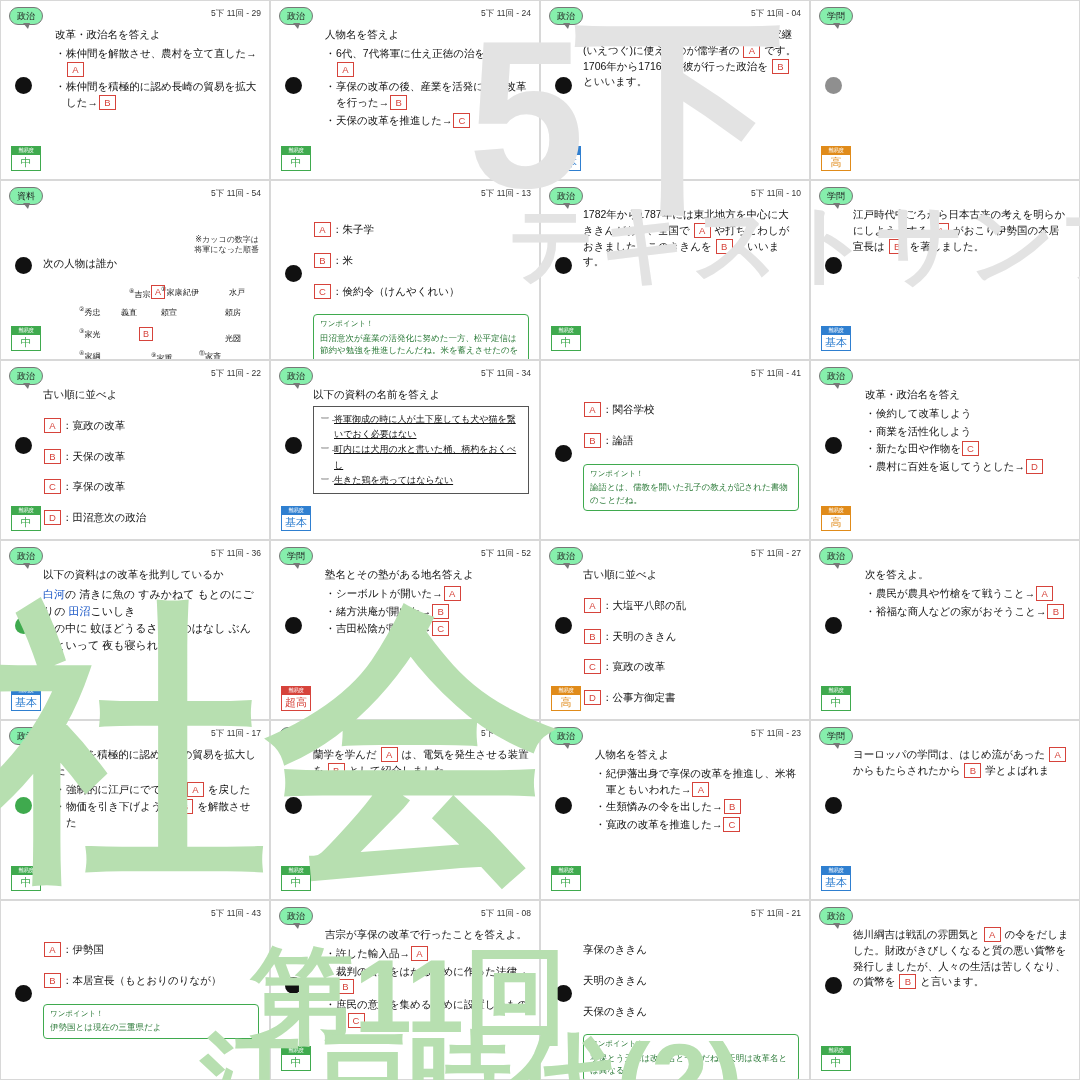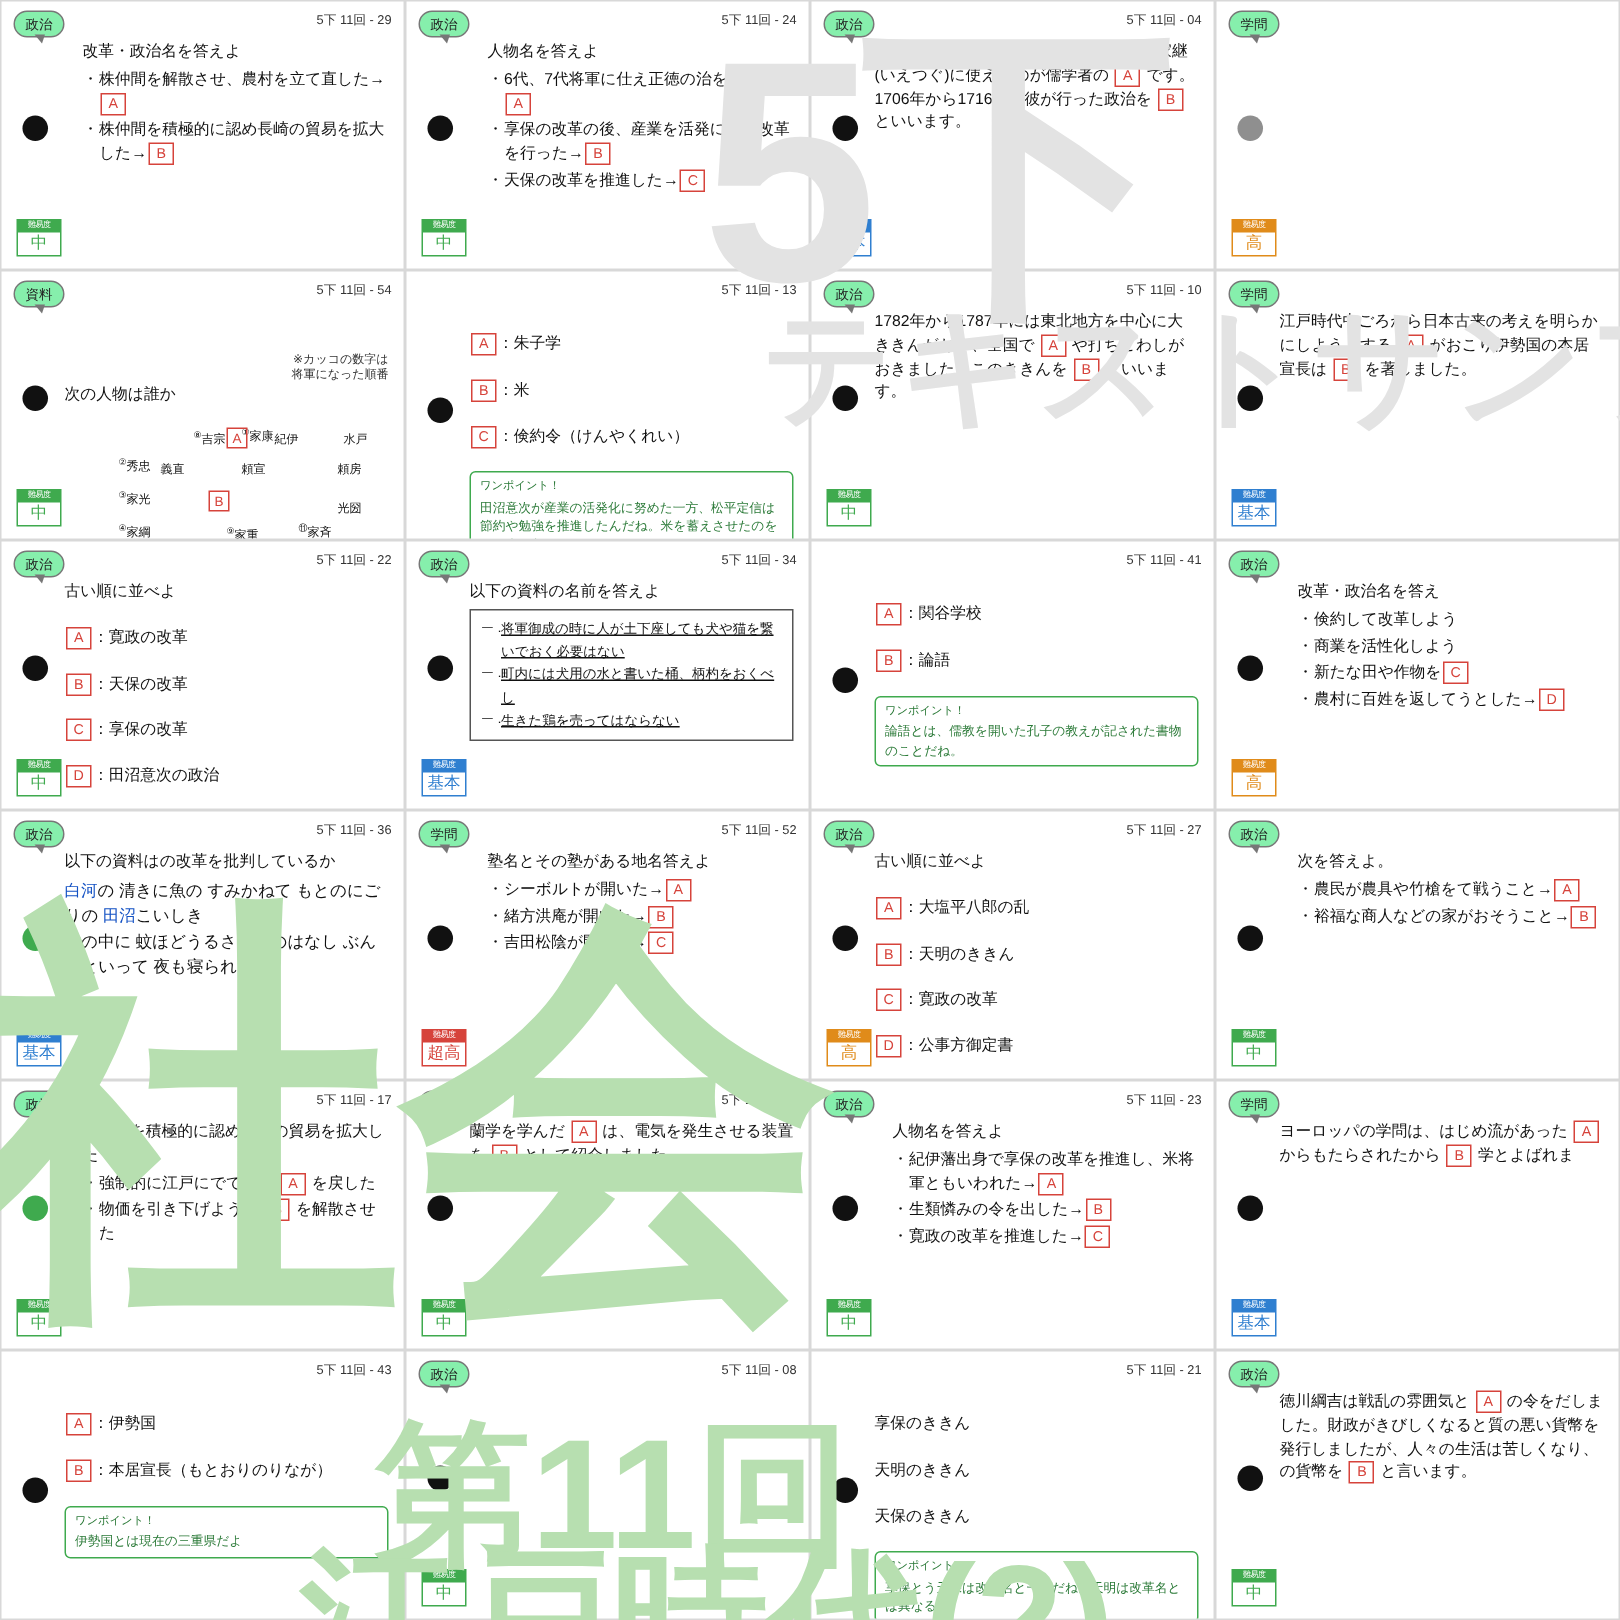--- a/index.html
+++ b/index.html
@@ -229,21 +229,21 @@
       <span class="lv-box ">中</span>
     </span>
         <div class="body">
           <div class="note-small">※カッコの数字は<br>将軍になった順番</div>
           <p class="q">次の人物は誰か</p>
           <div class="tree">
             <span class="tn" style="left:118px;top:10px"><span class="sup">①</span><span>家康</span></span>
             <span class="tn" style="left:36px;top:30px"><span class="sup">②</span><span>秀忠</span></span>
             <span class="tn" style="left:36px;top:52px"><span class="sup">③</span><span>家光</span></span>
             <span class="tn" style="left:36px;top:74px"><span class="sup">④</span><span>家綱</span></span>
-            <span class="tn" style="left:64px;top:32px"><span>義直</span></span>
+            <span class="tn" style="left:78px;top:32px"><span>義直</span></span>
             <span class="tn" style="left:118px;top:32px"><span>頼宣</span></span>
             <span class="tn" style="left:182px;top:32px"><span>頼房</span></span>
             <span class="tn" style="left:182px;top:58px"><span>光圀</span></span>
             <span class="tn" style="left:108px;top:76px"><span class="sup">⑨</span><span>家重</span></span>
             <span class="tn" style="left:156px;top:74px"><span class="sup">⑪</span><span>家斉</span></span>
             <span class="tn" style="left:80px;top:94px"><span class="sup">⑩</span><span>家治</span></span>
             <span class="tn" style="left:150px;top:94px"><span class="sup">⑫</span><span>家慶</span></span>
             <span class="tn" style="left:34px;top:96px"><span class="sup">⑥</span><span>家宣</span></span>
             <span class="tn" style="left:140px;top:112px"><span class="sup">⑬</span></span>
             <span class="tn" style="left:176px;top:112px"><span class="sup">⑭</span></span>
@@ -511,20 +511,26 @@
     </div>
     <div class="card">
       <div class="card-inner">
         <span class="tag">政治</span>
         <span class="code">5下 11回 - 08</span>
         <span class="bullet" style="top:70px"></span>
         <span class="level">
       <span class="lv-top ">難易度</span>
       <span class="lv-box ">中</span>
     </span>
+        <div class="body indent">
+          <p class="q">吉宗が享保の改革で行ったことを答えよ。</p>
+          <div class="li">許した輸入品→<span class="blank">A</span></div>
+          <div class="li">裁判の公正をはかるために作った法律→<span class="blank">B</span></div>
+          <div class="li">庶民の意見を集めるために設置したもの→<span class="blank">C</span></div>
+        </div>
       </div>
     </div>
     <div class="card">
       <div class="card-inner">
         <span class="code">5下 11回 - 21</span>
         <span class="bullet" style="top:78px"></span>
         <div class="body">
           <div class="ans-line">享保のききん</div>
           <div class="ans-line">天明のききん</div>
           <div class="ans-line">天保のききん</div>

